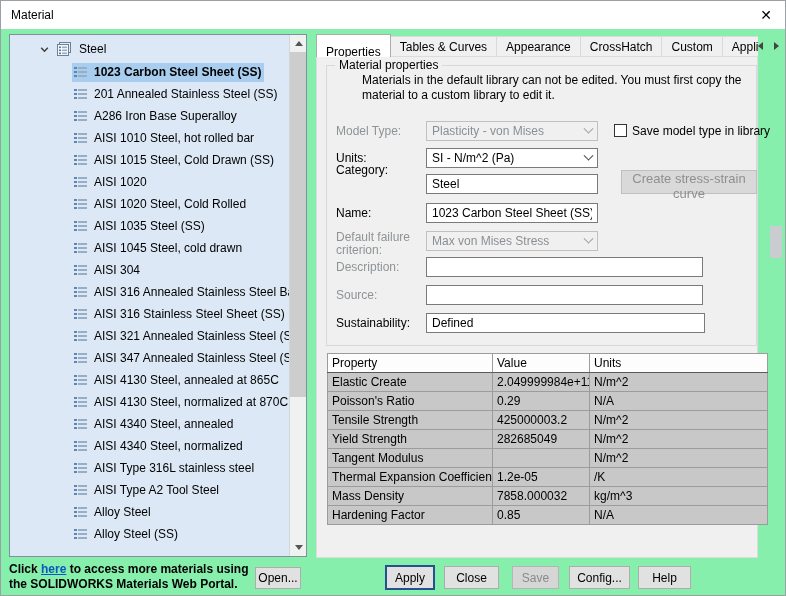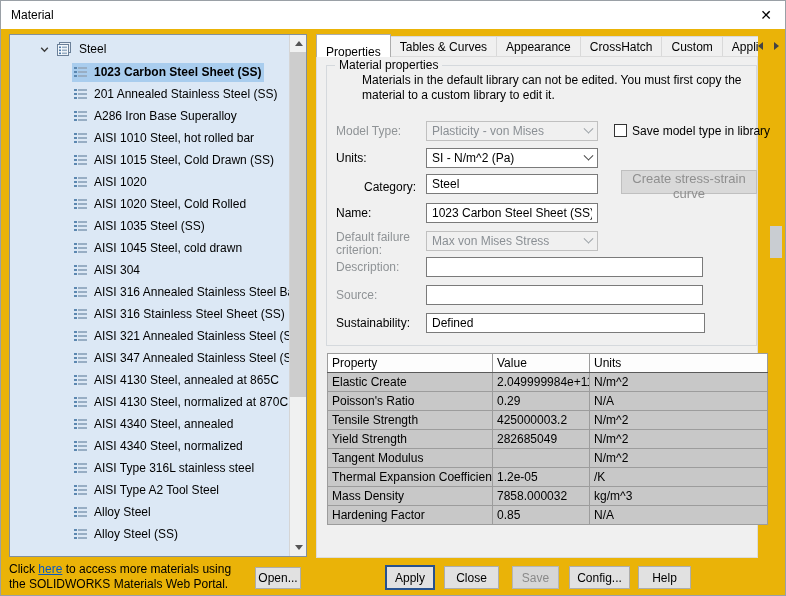--- a/index.html
+++ b/index.html
@@ -1,21 +1,21 @@
 <!DOCTYPE html>
 <html style="--tree_bg: #dce8f5; --selection: #a9cdee; --link: #0a58c0; --apply_border: #26518f; --row_bg: #c8c8c8; --header_bg: #fdfdfd;"><head>
 <meta charset="utf-8">
 <style>
   * { box-sizing: border-box; margin: 0; padding: 0; }
   html,body { width:786px; height:596px; }
   body {
     font-family: "Liberation Sans", "DejaVu Sans", sans-serif;
     font-size: 12px; color:#000; background:#fff;
   }
-  .dialog { position:relative; width:786px; height:596px; background:#eab308; border:1px solid #9aa0a6; overflow:hidden; }
+  .dialog { position:relative; width:786px; height:596px; background:#86efac; border:1px solid #9aa0a6; overflow:hidden; }
 
   
   .titlebar { position:absolute; left:0; top:0; width:100%; height:28px; background:#ffffff; }
   .titlebar .title { position:absolute; left:10px; top:7px; font-size:12px; }
   .close-btn { position:absolute; right:2px; top:1px; width:34px; height:26px; border:none; background:transparent; font-size:14px; line-height:26px; text-align:center; cursor:pointer; color:#000; }
 
   
   .tree-panel { position:absolute; left:8px; top:33px; width:298px; height:523px; background:var(--tree_bg,#dce8f5); border:1px solid #828f9c; overflow:hidden; }
   .tree-root { position:absolute; left:0; top:3px; height:22px; display:flex; align-items:center; }
   .expander { width:12px; height:12px; margin-left:28px; display:inline-flex; align-items:center; justify-content:center; cursor:pointer; }
@@ -70,21 +70,21 @@
   .cb-label { position:absolute; white-space:nowrap; }
   .gbtn { position:absolute; background:#d9d9d9; border:1px solid #bfbfbf; color:#8f8f8f; font-size:13px; font-family:inherit; }
 
   
   .prop-table { position:absolute; left:10px; top:296px; width:440px; border-collapse:collapse; table-layout:fixed; font-size:12px; border:1px solid #5a5a5a; }
   .prop-table th, .prop-table td { border:1px solid #9c9c9c; height:19px; line-height:17px; padding:0 4px; text-align:left; white-space:nowrap; overflow:hidden; }
   .prop-table thead th { background:var(--header_bg,#fdfdfd); font-weight:normal; border-bottom:1px solid #5a5a5a; }
   .prop-table tbody td { background:var(--row_bg,#c8c8c8); }
 
   
-  .footer-note { position:absolute; left:8px; top:561px; line-height:15px; }
+  .footer-note { position:absolute; left:8px; top:561px; line-height:15px;font-weight:bold; }
   .footer-note a { color:var(--link,#0a58c0); text-decoration:underline; cursor:pointer; }
   .btn { position:absolute; height:23px; background:#e1e1e1; border:1px solid #adadad; font-size:12px; font-family:inherit; cursor:pointer; }
   .btn.default { border:2px solid var(--apply_border,#26518f); }
   .btn.disabled { background:#d6d6d6; color:#8a8a8a; border-color:#b5b5b5; cursor:default; }
 </style>
 </head>
 <body>
 
 <div class="dialog">
 
@@ -517,21 +517,21 @@
       </div>
       <span class="cb" style="left:287px; top:58px;"></span>
       <span class="cb-label" style="left:305px; top:58px;">Save model type in library</span>
 
       <label class="flabel" style="top:85px;">Units:</label>
       <div class="combo" style="left:99px; top:82px; width:172px;text-align:center;">
         <span class="cval">SI - N/m^2 (Pa)</span>
           <span class="combo-arrow"></span>
       </div>
 
-      <label class="flabel" style="top:114px;margin-left:28px;">Category:</label>
+      <label class="flabel" style="top:97px;">Category:</label>
       <input class="tinput" style="left: 99px; top: 108px; width: 172px;" value="Steel">
       <button class="gbtn" style="left:294px; top:104px; width:136px; height:24px;">Create stress-strain curve</button>
 
       <label class="flabel" style="top:140px;">Name:</label>
       <input class="tinput" style="left: 99px; top: 137px; width: 172px;" value="1023 Carbon Steel Sheet (SS)">
 
       <label class="flabel dim" style="top:164px;">Default failure</label>
       <label class="flabel dim" style="top:177px;">criterion:</label>
       <div class="combo disabled" style="left:99px; top:165px; width:172px;">
         <span class="cval">Max von Mises Stress</span>

